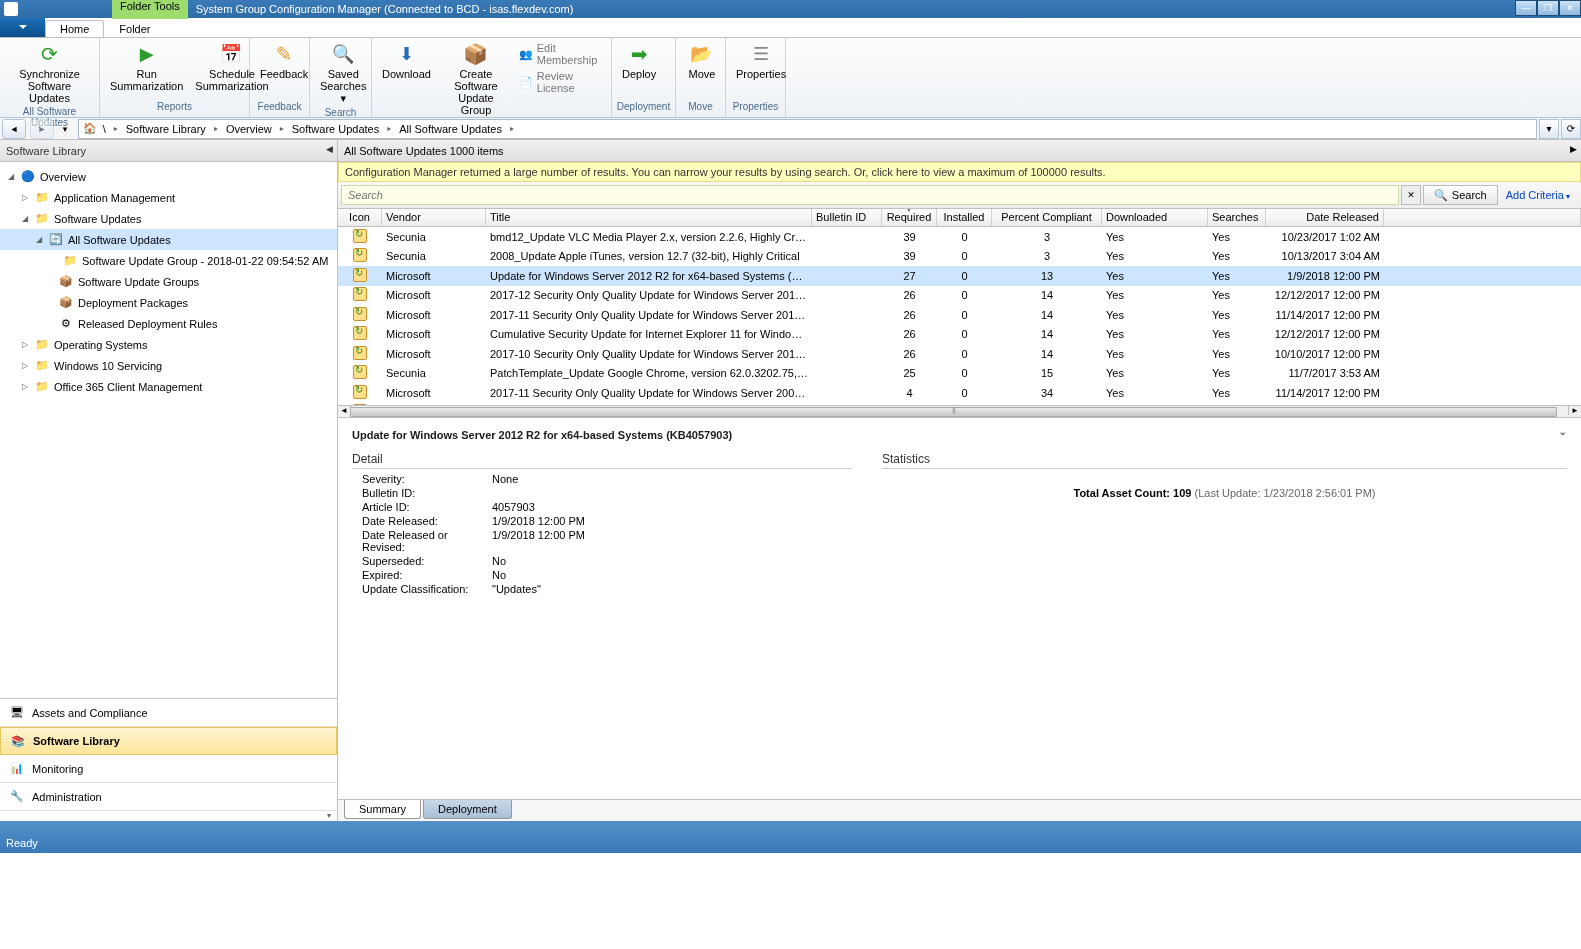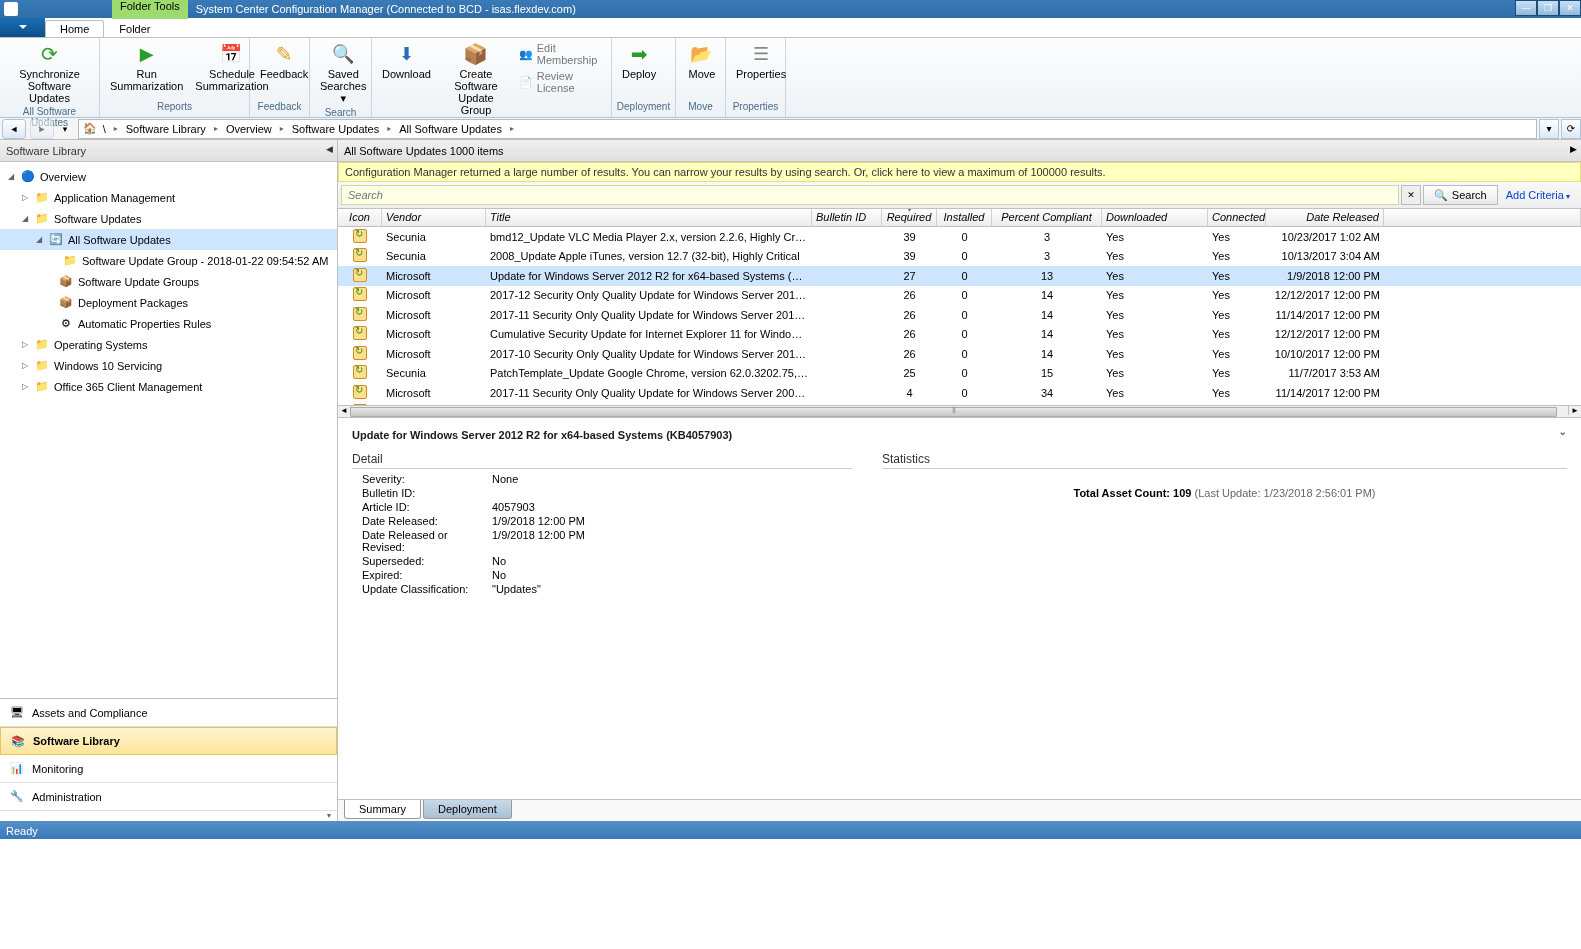--- a/index.html
+++ b/index.html
@@ -66,21 +66,21 @@
 .warn-bar { background:#ffffbe; border:1px solid #e6dd80; padding:3px 6px; font-size:11px; color:#333; }
 .search-row { display:flex; padding:3px; align-items:center; background:linear-gradient(#f8f8f8,#eee); border-bottom:1px solid #c0c0c0; }
 .search-input { flex:1; height:20px; border:1px solid #c8d8a8; background:#feffe6; padding:0 6px; font-style:italic; color:#888; }
 .search-clear { width:20px; height:20px; border:1px solid #bbb; background:#eee; display:flex; align-items:center; justify-content:center; margin:0 2px; font-size:9px; }
 .search-btn { height:20px; padding:0 10px; border:1px solid #bbb; background:linear-gradient(#fff,#e8e8e8); display:flex; align-items:center; }
 .add-criteria { color:#0645cc; margin:0 8px; cursor:default; }
 .add-criteria::after { content:' ▾'; font-size:8px; }
 
 .grid { flex:0 0 auto; position:relative; }
 .grid-head { display:flex; background:linear-gradient(#fdfdfd,#ececec); border-bottom:1px solid #c0c0c0; height:18px; }
-.gh { border-right:1px solid #d0d0d0; padding:2px 4px; overflow:hidden; white-space:nowrap; position:relative;font-style:italic; }
+.gh { border-right:1px solid #d0d0d0; padding:2px 4px; overflow:hidden; white-space:nowrap; position:relative; }
 .gh.sorted::before { content:'▾'; position:absolute; left:50%; top:-3px; transform:translateX(-50%); font-size:7px; color:#666; }
 .grid-body { overflow:hidden; height:178px; position:relative; }
 .gr { display:flex; height:19.5px; align-items:center; border-bottom:0px solid transparent; }
 .gr.selected { background:#cde5ff; }
 .gc { padding:0 4px; overflow:hidden; white-space:nowrap; text-overflow:ellipsis; }
 .grid-hscroll { height:12px; background:#f0f0f0; border-top:1px solid #c0c0c0; position:relative; }
 .grid-hscroll::before { content:'◄'; position:absolute; left:0; font-size:8px; width:12px; text-align:center; border-right:1px solid #c0c0c0; }
 .grid-hscroll::after { content:'►'; position:absolute; right:0; font-size:8px; width:12px; text-align:center; border-left:1px solid #c0c0c0; }
 .hscroll-thumb { position:absolute; left:12px; width:calc(100% - 36px); height:10px; top:1px; background:linear-gradient(#e8e8e8,#c8c8c8); border:1px solid #aaa; border-radius:1px; }
 .hscroll-thumb::after { content:'⦀'; position:absolute; left:50%; top:-2px; transform:translateX(-50%); font-size:8px; color:#888; letter-spacing:-1px; }
@@ -117,21 +117,21 @@
 .stat-total { text-align:center; margin-top:18px; }
 .stat-total .bold { font-weight:bold; }
 
 
 .bottom-tabs { height:22px; border-top:1px solid #c0c0c0; display:flex; align-items:flex-start; padding-left:6px; background:#f8f8f8; }
 .btab { padding:3px 14px; border:1px solid #999; border-top:none; background:linear-gradient(#f0f0f0,#dcdcdc); border-bottom-left-radius:3px; border-bottom-right-radius:3px; margin-right:2px; }
 .btab.active { background:#fff; font-weight:normal; }
 .btab.inactive { background:linear-gradient(#c8d8e8,#a8c0d6); }
 
 
-.statusbar { height:18px; background:linear-gradient(#5590c8,#3a7ab8); color:#fff; padding:4px 6px; font-size:11px; }
+.statusbar { height:18px; background:linear-gradient(#5590c8,#3a7ab8); color:#fff; padding:16px 6px; font-size:11px; }
 
 
 .ico-sync { color:#2a9d2a; font-size:20px; } 
 .ico-play { color:#2a9d2a; font-size:18px; }
 .ico-cal { color:#666; font-size:18px; }
 .ico-pencil { color:#e6a030; font-size:20px; }
 .ico-search { color:#e6a030; font-size:18px; }
 .ico-down { color:#2a6db8; font-size:18px; }
 .ico-pkg { color:#e6a030; font-size:20px; }
 .ico-deploy { color:#2a9d2a; font-size:20px; }
@@ -139,21 +139,21 @@
 .ico-prop { color:#888; font-size:18px; }
 .upd-ico { width:14px; height:14px; background:#ffe088; border:1px solid #c89030; border-radius:2px; display:inline-block; position:relative; }
 .upd-ico::after { content:'↻'; position:absolute; left:1px; top:-2px; font-size:10px; color:#2a8a2a; }
 </style>
 </head>
 <body>
 
 <div class="titlebar">
   <span class="sysicon"></span>
   <span class="folder-tools-tab">Folder Tools</span>
-  <span class="title">System Center Configuration Manager (Connected to BCD - isas.flexdev.com)</span>
+  <span class="title">System Group Configuration Manager (Connected to BCD - isas.flexdev.com)</span>
   <div class="win-controls">
     <div>—</div>
     <div>❐</div>
     <div>✕</div>
   </div>
 </div>
 
 <div class="tabrow">
   <div class="file-btn"></div>
   <div class="tab active">Home</div>
@@ -341,21 +341,21 @@
         <span class="tree-label">Software Update Groups</span>
       </div>
       <div class="tree-item" style="padding-left:44px">
         <span class="tree-toggle"></span>
         <span class="tree-icon">📦</span>
         <span class="tree-label">Deployment Packages</span>
       </div>
       <div class="tree-item" style="padding-left:44px">
         <span class="tree-toggle"></span>
         <span class="tree-icon">⚙</span>
-        <span class="tree-label">Automatic Properties Rules</span>
+        <span class="tree-label">Released Deployment Rules</span>
       </div>
       <div class="tree-item" style="padding-left:20px">
         <span class="tree-toggle">▷</span>
         <span class="tree-icon">📁</span>
         <span class="tree-label">Operating Systems</span>
       </div>
       <div class="tree-item" style="padding-left:20px">
         <span class="tree-toggle">▷</span>
         <span class="tree-icon">📁</span>
         <span class="tree-label">Windows 10 Servicing</span>
@@ -406,21 +406,21 @@
     <div class="grid">
       <div class="grid-head">
         <div class="gh c-icon">Icon</div>
         <div class="gh c-vendor">Vendor</div>
         <div class="gh c-title">Title</div>
         <div class="gh c-bulletin">Bulletin ID</div>
         <div class="gh c-required sorted">Required</div>
         <div class="gh c-installed">Installed</div>
         <div class="gh c-percent">Percent Compliant</div>
         <div class="gh c-downloaded">Downloaded</div>
-        <div class="gh c-deployed">Connected</div>
+        <div class="gh c-deployed">Searches</div>
         <div class="gh c-released">Date Released</div>
         <div class="gh c-filler"></div>
       </div>
       <div class="grid-body" id="grid-body">
           <div class="gr">
             <div class="gc c-icon"><span class="upd-ico"></span></div>
             <div class="gc c-vendor">Secunia</div>
             <div class="gc c-title">bmd12_Update VLC Media Player 2.x, version 2.2.6, Highly Critical</div>
             <div class="gc c-bulletin"></div>
             <div class="gc c-required">39</div>

